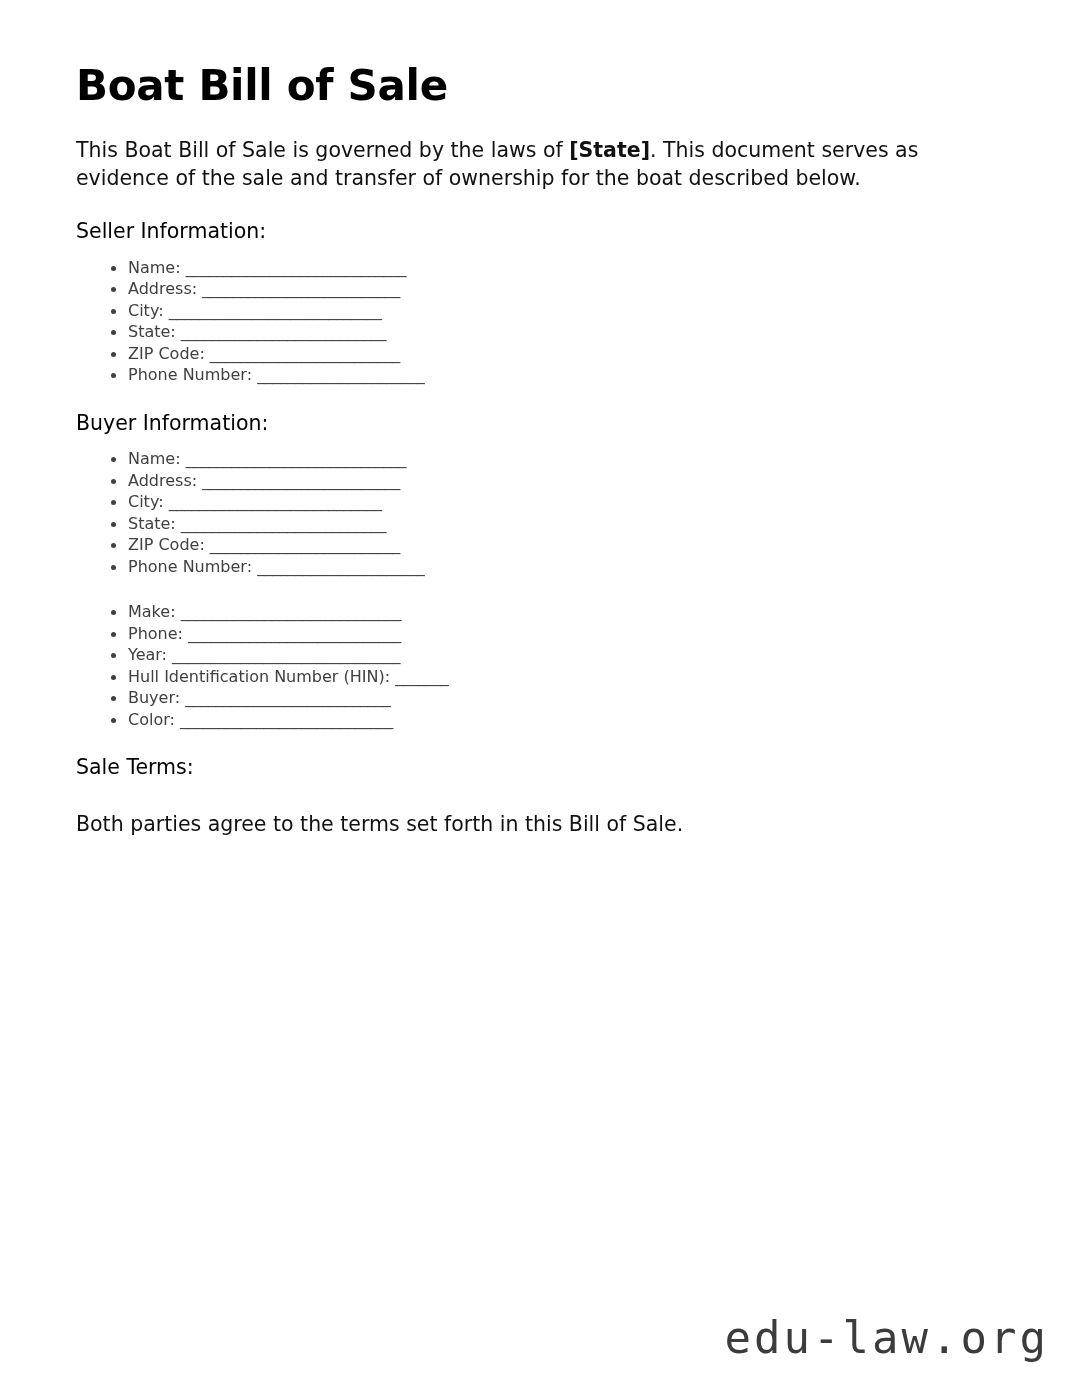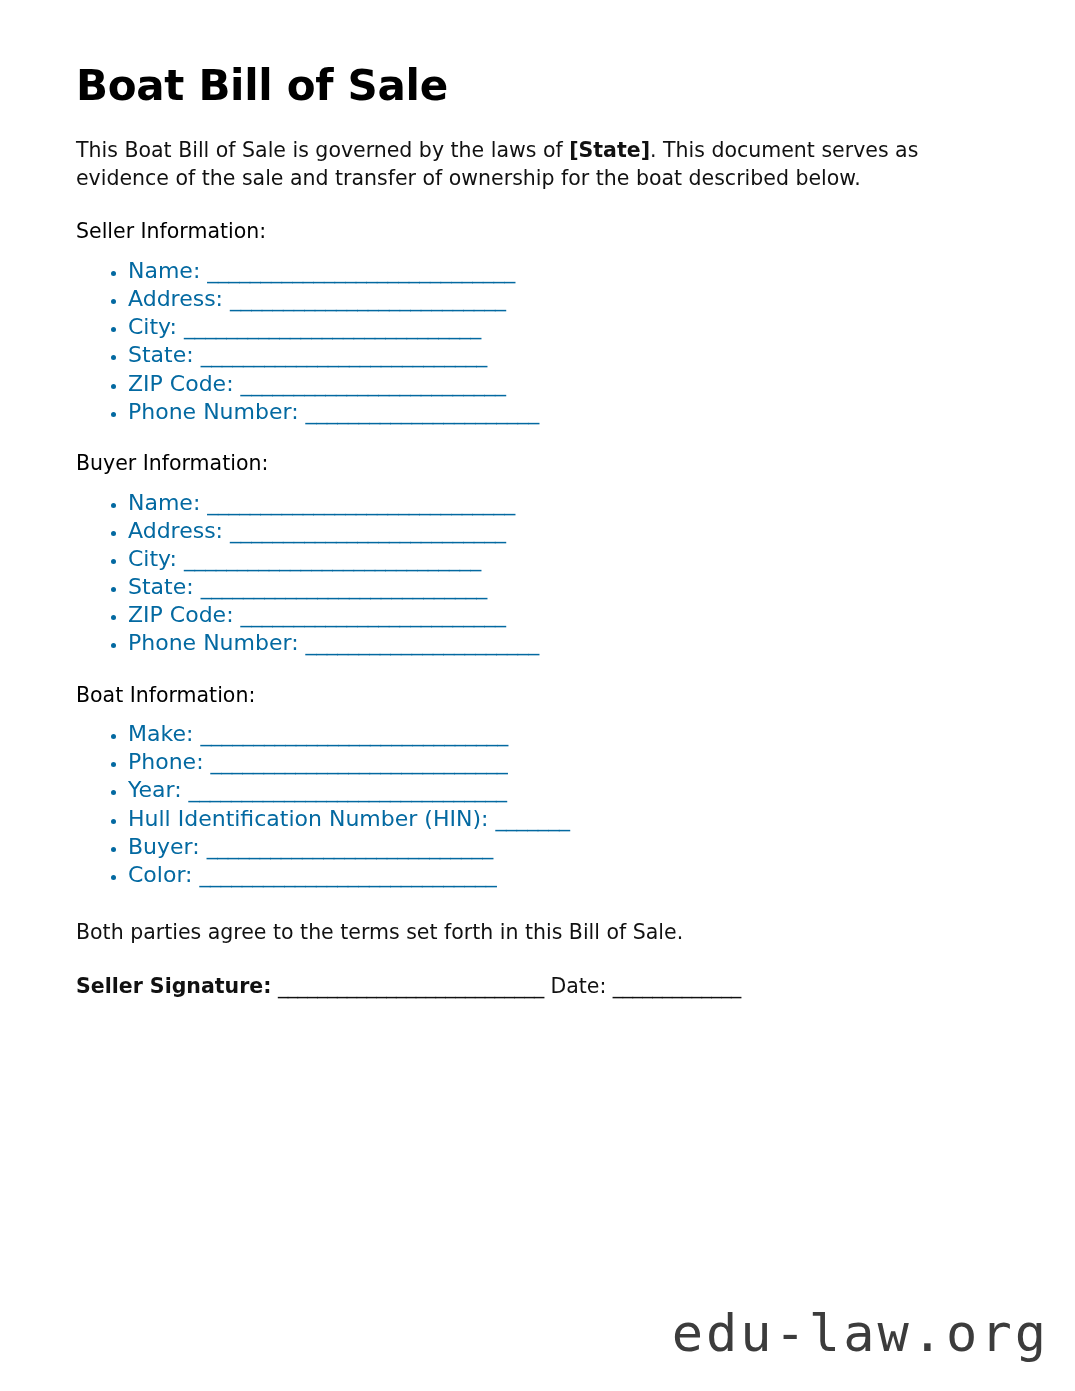--- a/index.html
+++ b/index.html
@@ -58,25 +58,25 @@
 
   ul.field-list, ol.field-list {
     margin: 0 0 24px 0;
     padding-left: 52px;
     list-style-position: outside;
   }
   ul.field-list { list-style-type: disc; }
   ol.field-list { list-style-type: decimal; padding-left: 56px; }
 
   ul.field-list li, ol.field-list li {
-    font-size: 22px;
+    font-size: 16px;
     line-height: 1.28;
     margin: 0;
     padding: 0;
-    color: #0369a1;
+    color: #404040;
   }
   ul.field-list li::marker { font-size: 17px; }
   ol.field-list li::marker { font-size: 20.5px; }
 
   .blank {
     letter-spacing: -0.4px;
   }
 
   .sig-row {
     font-size: 20.5px;
@@ -92,21 +92,21 @@
     font-weight: normal;
   }
 
   .closing-block { margin-top: 30px; }
 
   .footer-watermark {
     position: absolute;
     right: 42px;
     bottom: 28px;
     font-family: "DejaVu Sans Mono", "Liberation Mono", monospace;
-    font-size: 52px;
+    font-size: 44px;
     letter-spacing: 3px;
     color: #3c3c3c;
     white-space: nowrap;
   }
 </style>
 </head>
 <body>
 
 <div class="page">
   <div class="content">
@@ -128,39 +128,33 @@
     <h2 class="section-heading">Buyer Information:</h2>
     <ul class="field-list">
       <li><span>Name:</span> <span class="blank">_____________________________</span></li>
       <li><span>Address:</span> <span class="blank">__________________________</span></li>
       <li><span>City:</span> <span class="blank">____________________________</span></li>
       <li><span>State:</span> <span class="blank">___________________________</span></li>
       <li><span>ZIP Code:</span> <span class="blank">_________________________</span></li>
       <li><span>Phone Number:</span> <span class="blank">______________________</span></li>
     </ul>
 
-    <h2 class="section-heading">Boat Information:</h2>
     <ul class="field-list">
       <li><span>Make:</span> <span class="blank">_____________________________</span></li>
       <li><span>Phone:</span> <span class="blank">____________________________</span></li>
       <li><span>Year:</span> <span class="blank">______________________________</span></li>
       <li><span>Hull Identification Number (HIN):</span> <span class="blank">_______</span></li>
       <li><span>Buyer:</span> <span class="blank">___________________________</span></li>
       <li><span>Color:</span> <span class="blank">____________________________</span></li>
     </ul>
 
+    <h2 class="section-heading">Sale Terms:</h2>
 
     <div class="closing-block">
       <p class="para">Both parties agree to the terms set forth in this Bill of Sale.</p>
     </div>
 
-    <div class="sig-row">
-      <span class="sig-label">Seller Signature:</span>
-      <span class="blank">___________________________</span>
-      <span class="date-label">Date:</span>
-      <span class="blank">_____________</span>
-    </div>
 
 
   </div>
 
   <div class="footer-watermark">edu-law.org</div>
 </div>
 
 </body></html>

